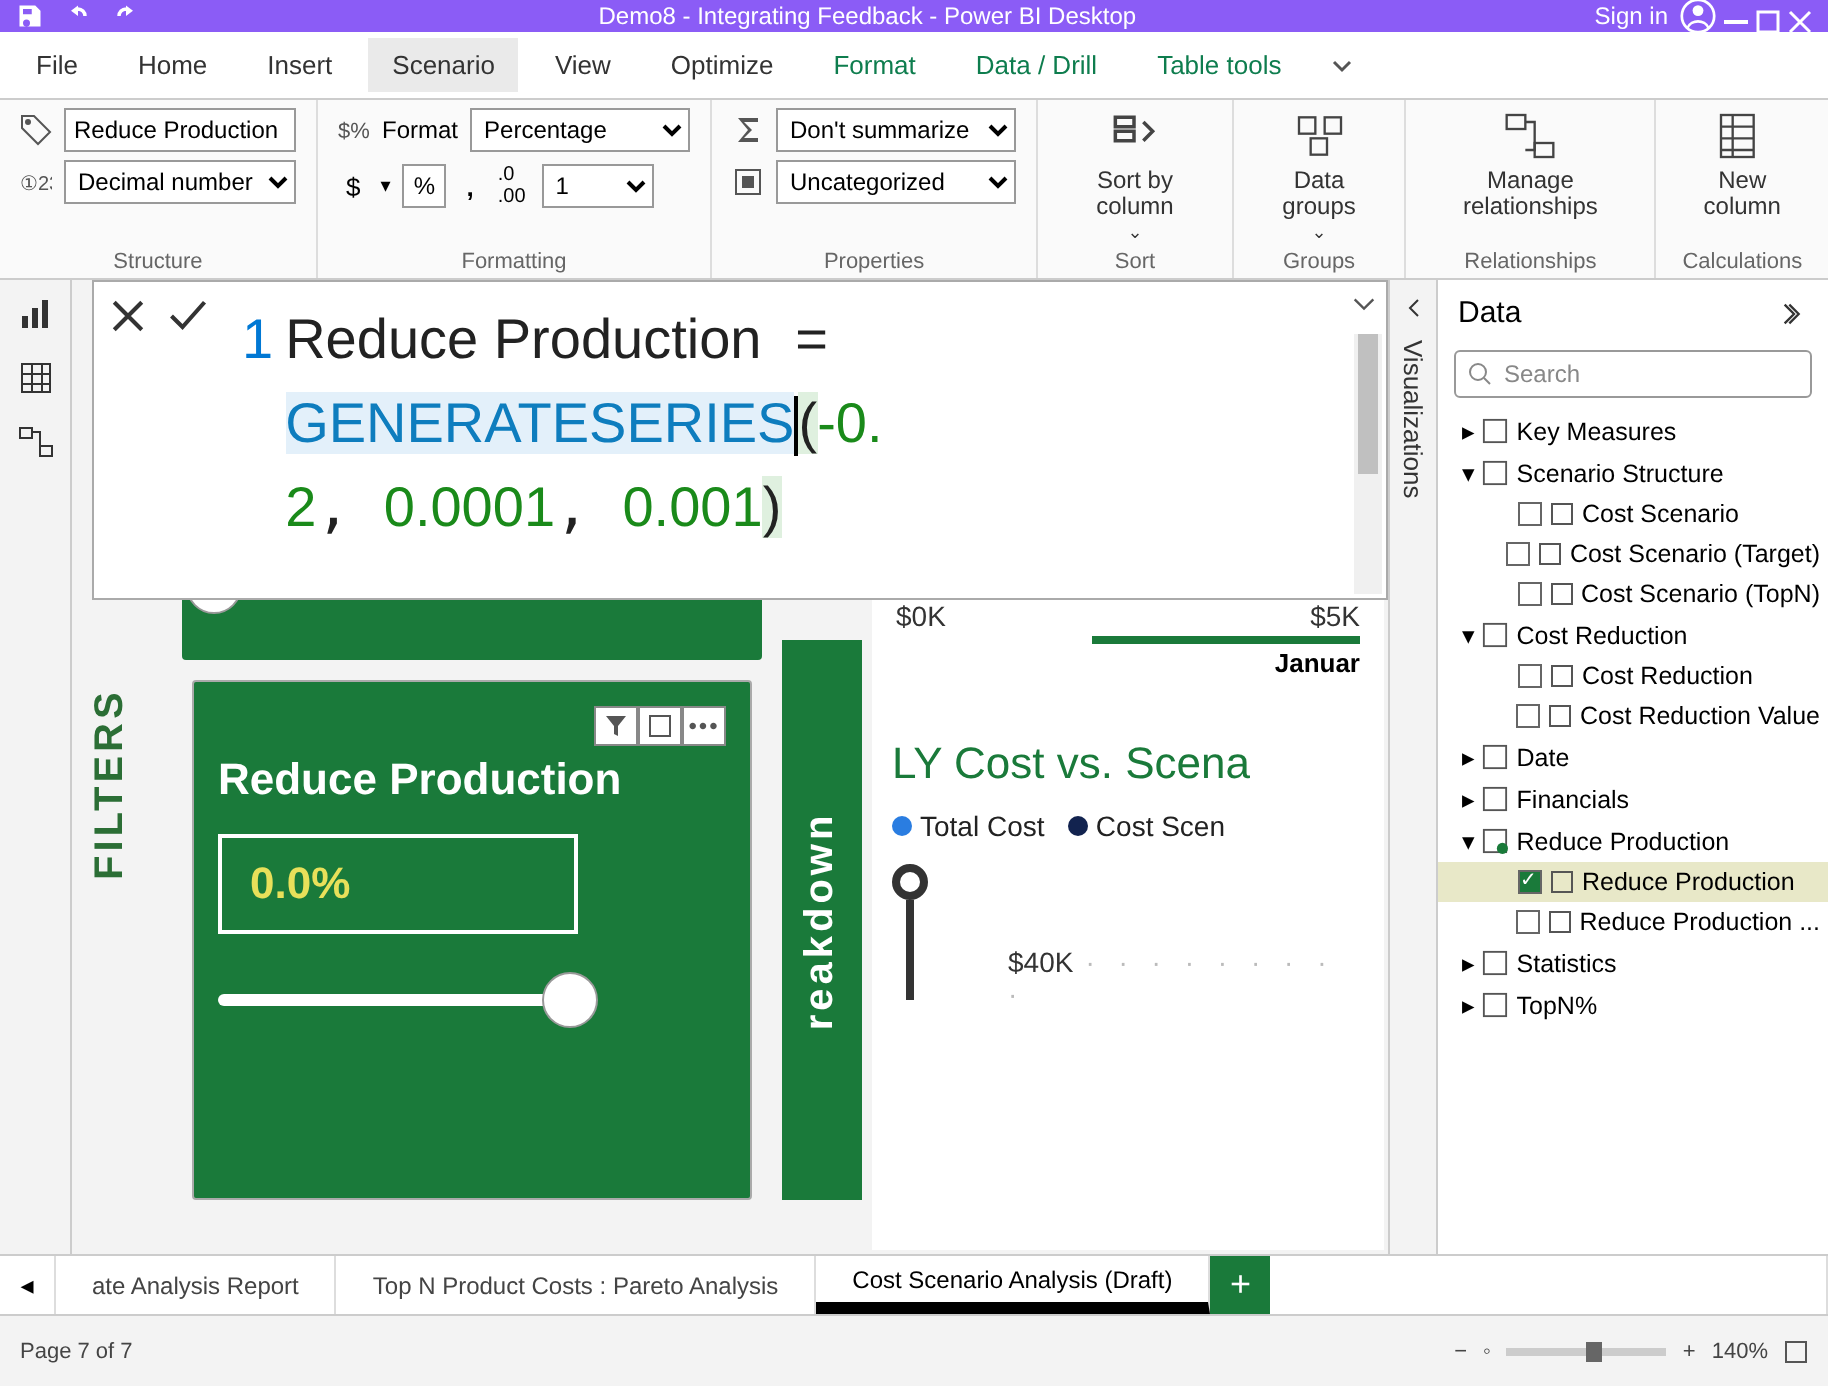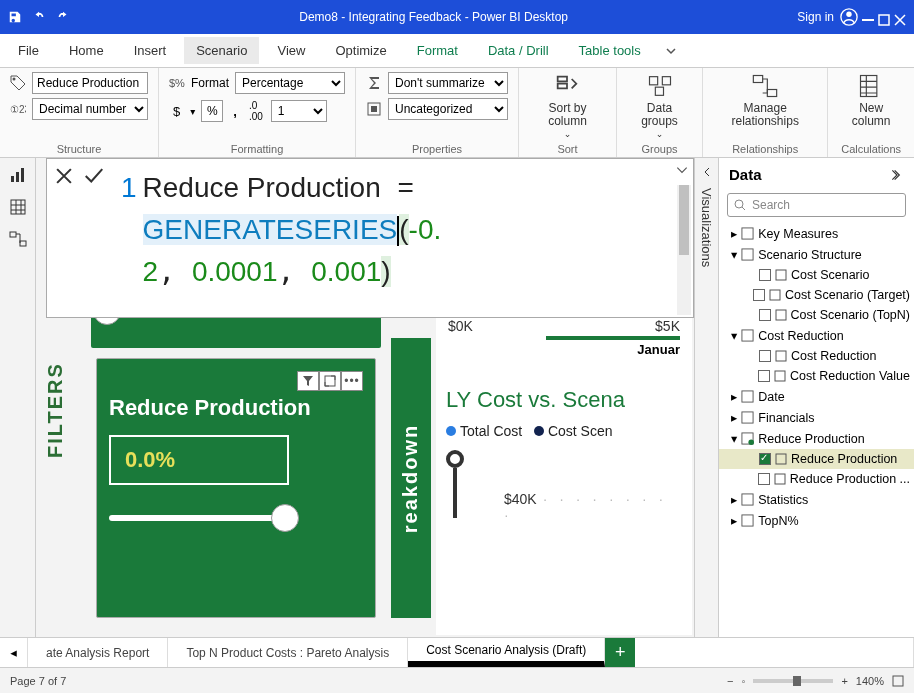--- a/index.html
+++ b/index.html
@@ -1,17 +1,17 @@
 <!DOCTYPE html>
 <html><head>
 <meta charset="utf-8">
 <style>
 * { margin:0; padding:0; box-sizing:border-box; font-family:'Segoe UI',sans-serif; }
 body { width:914px; height:693px; background:#f3f3f3; display:flex; flex-direction:column; overflow:hidden; font-size:13px; }
-.titlebar { height:34px; background:#1d4ed8; color:#fff; display:flex; align-items:center; padding:0 8px; gap:10px; }
+.titlebar { height:16px; background:#8b5cf6; color:#fff; display:flex; align-items:center; padding:0 8px; gap:10px; }
 .titlebar .tb-left svg{fill:#fff}
 .titlebar .title{flex:1;text-align:center;font-size:12px}
 .titlebar .tb-right{display:flex;align-items:flex-end;gap:4px}
 .titlebar .tb-right svg{fill:#fff}
 .signin{display:flex;align-items:center;gap:6px;font-size:12px}
 .menubar{height:34px;background:#fff;display:flex;align-items:center;border-bottom:1px solid #ccc;padding:0 6px;gap:6px}
 .menubar .mi{padding:6px 12px;font-size:13px;cursor:pointer;color:#333}
 .menubar .mi.active{color:#0e7d4e;border-bottom:2px solid #0e7d4e}
 .menubar .mi.sel{background:#eaeaea}
 .ribbon{height:90px;background:#fafafa;border-bottom:1px solid #ccc;display:flex}
@@ -61,36 +61,36 @@
 .formula .num{color:#1a8a1a}
 .formula .p1{background:#dff0df}
 .formula .caret{display:inline-block;width:2px;height:30px;background:#000;vertical-align:middle}
 .formula .dd{position:absolute;right:4px;top:4px}
 .formula .sb{position:absolute;right:2px;top:26px;bottom:2px;width:14px;background:#f0f0f0}
 .formula .sb .th{position:absolute;top:0;left:2px;right:2px;height:70px;background:#c0c0c0}
 .rightpanes{display:flex}
 .vpane{width:24px;background:#f3f3f3;border-left:1px solid #ccc;display:flex;align-items:flex-start;justify-content:center;padding-top:30px}
 .vpane span{writing-mode:vertical-rl;font-size:13px;color:#333}
 .datapane{width:196px;background:#fff;border-left:1px solid #ccc;display:flex;flex-direction:column}
-.datapane .dhead{display:flex;align-items:center;justify-content:space-between;padding:8px 10px;font-weight:700;font-size:15px}
+.datapane .dhead{display:flex;align-items:center;justify-content:space-between;padding:8px 10px;font-weight:400;font-size:15px}
 .datapane .search{margin:2px 8px 6px;border:1px solid #999;border-radius:3px;height:24px;display:flex;align-items:center;padding:0 6px;gap:6px;font-size:12px;color:#888}
 .tree{flex:1;overflow:auto;font-size:12.5px}
 .tnode{display:flex;align-items:center;gap:4px;padding:3px 4px 3px 8px;white-space:nowrap}
 .tnode.sel{background:#e8e8c8}
 .tnode .sp{display:inline-block}
 .tnode .cb{width:12px;height:12px;border:1px solid #666;display:inline-block;flex-shrink:0}
 .tnode .cb.ck{background:#1a7a3a;position:relative}
 .tnode .cb.ck:after{content:'✓';color:#fff;font-size:10px;position:absolute;left:0;top:-2px}
 .tnode svg{flex-shrink:0}
 .tabs{height:30px;background:#fff;border-top:1px solid #ccc;display:flex;align-items:stretch}
 .tabs .tnav{width:28px;display:flex;align-items:center;justify-content:center;border-right:1px solid #ddd}
 .tabs .tab{padding:0 18px;display:flex;align-items:center;font-size:12px;color:#444;border-right:1px solid #ddd}
 .tabs .tab.act{border-bottom:6px solid #000000;color:#000}
 .tabs .add{width:30px;background:#1a7a3a;color:#fff;display:flex;align-items:center;justify-content:center;font-size:18px}
-.status{height:26px;background:#f3f3f3;border-top:1px solid #ccc;display:flex;align-items:center;justify-content:space-between;padding:0 10px;font-size:11px;color:#444}
+.status{height:36px;background:#f3f3f3;border-top:1px solid #ccc;display:flex;align-items:center;justify-content:space-between;padding:0 10px;font-size:11px;color:#444}
 .status .zoom{display:flex;align-items:center;gap:8px}
 .status .zs{width:80px;height:4px;background:#ccc;position:relative}
 .status .zs .zk{position:absolute;left:50%;top:-3px;width:8px;height:10px;background:#666}
 </style>
 </head>
 <body>
 
 <div class="titlebar">
   <div class="tb-left" style="display:flex;gap:10px;align-items:center">
     <svg width="14" height="14" viewBox="0 0 16 16">

